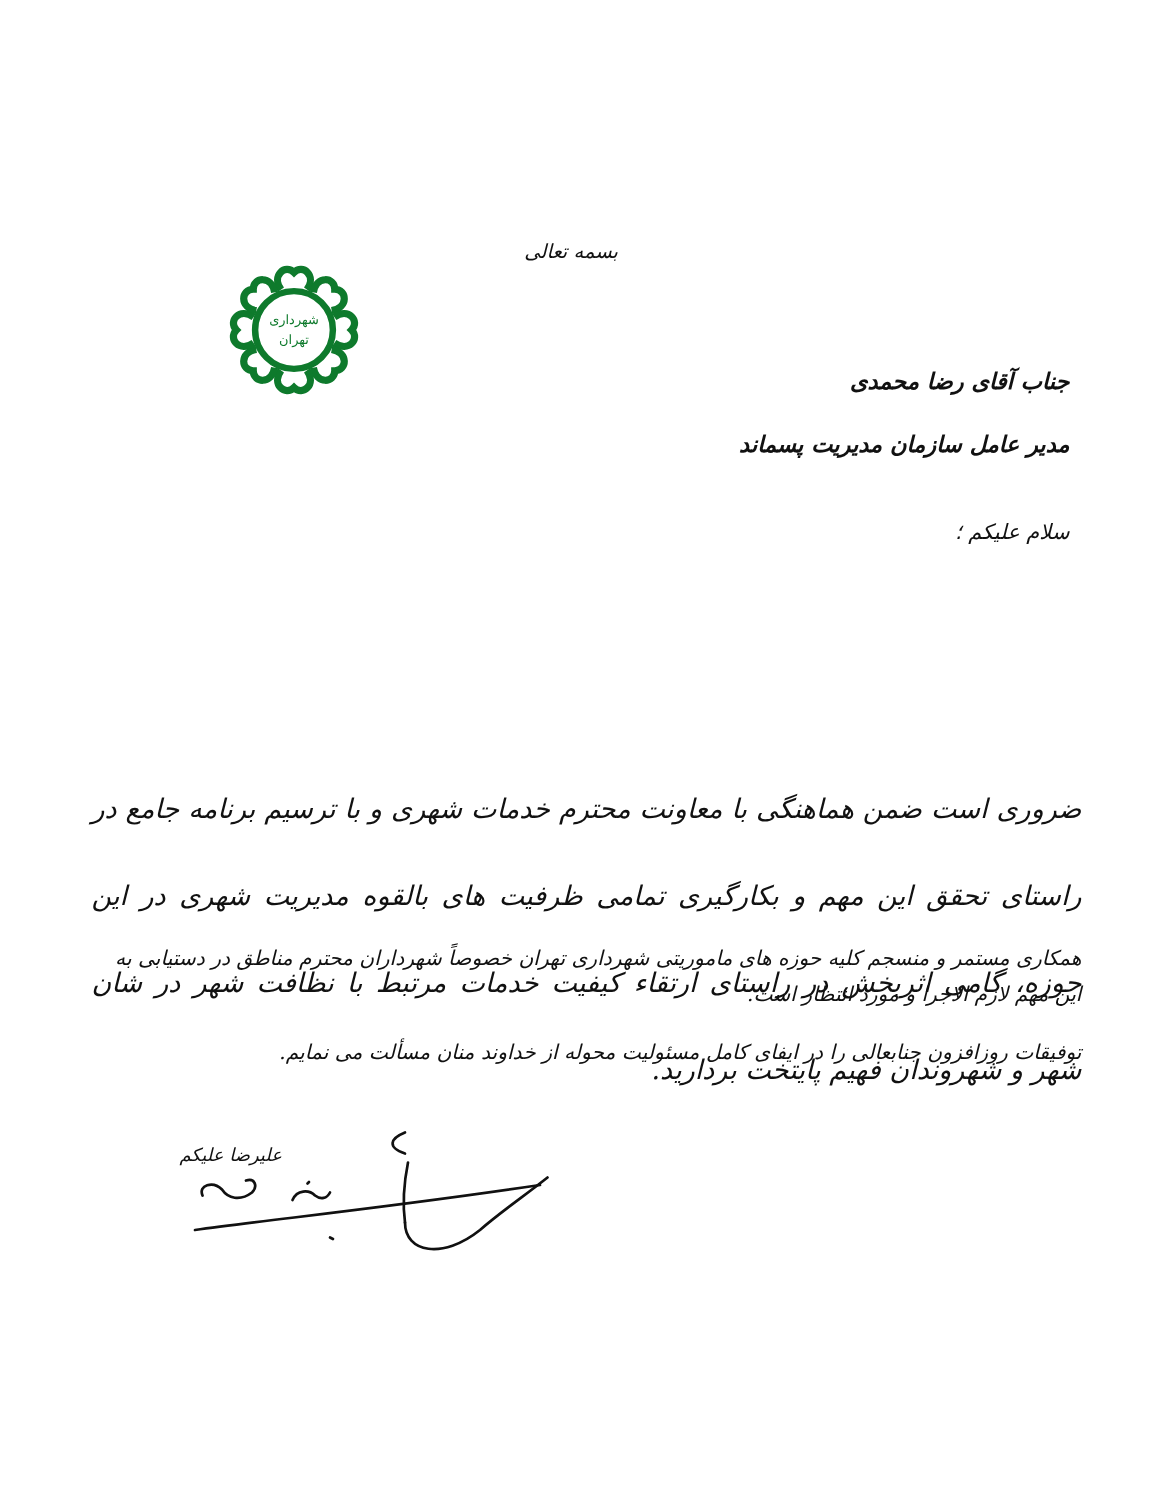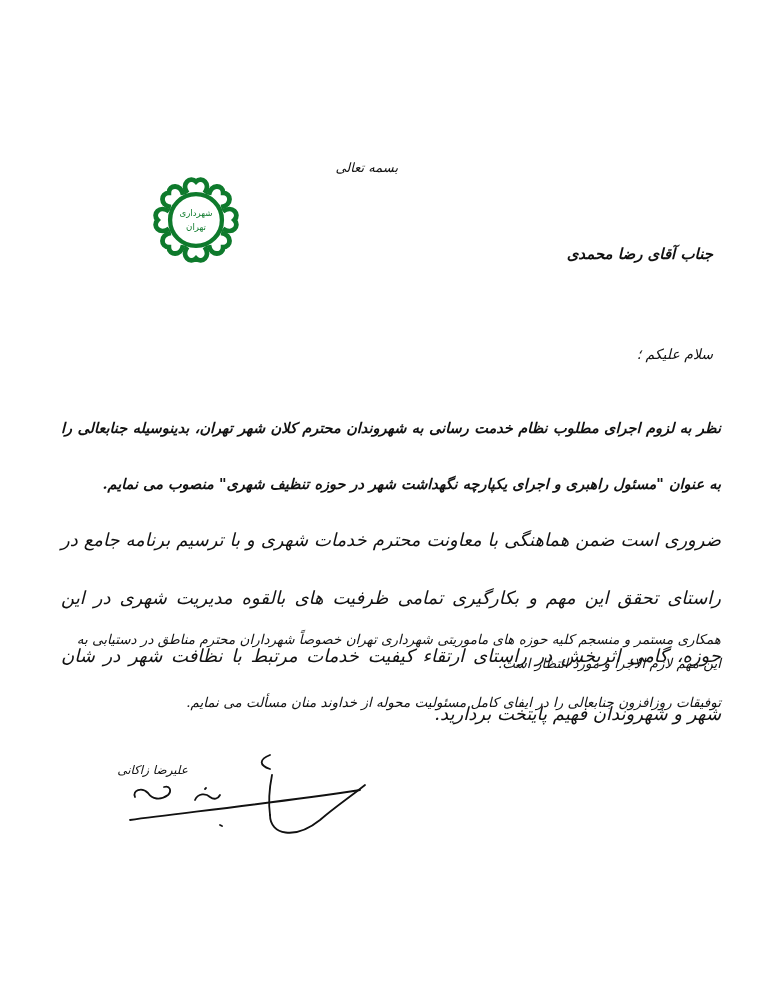--- a/index.html
+++ b/index.html
@@ -1,21 +1,21 @@
 <!DOCTYPE html>
 <html><head>
   <meta charset="utf-8">
   <style>
     html, body { margin: 0; padding: 0; background: #ffffff; }
     body { width: 773px; height: 1000px; position: relative; overflow: hidden;
       font-family: "DejaVu Serif", serif; color: #111; }
     .page { position: absolute; left: 0; top: 0; width: 773px; height: 1000px; background: #fff; }
     .abs { position: absolute; direction: rtl; white-space: nowrap; font-style: italic; }
     .logo { position: absolute; left: 148px; top: 172px; width: 96px; height: 96px; }
-    .basmala { right: 375px; top: 160px; font-size: 13px; margin-left: 21px; }
+    .basmala { right: 361px; top: 160px; font-size: 13px; margin-left: 21px; }
     .recipient-name { right: 60px; top: 226px; font-size: 15px; font-weight: bold; margin-top: 19px; }
     .recipient-title { right: 60px; top: 287px; font-size: 15px; font-weight: bold; }
     .greeting { right: 60px; top: 346px; font-size: 14px; }
     .para { position: absolute; direction: rtl; font-style: italic; right: 52px; width: 660px; }
     .p1 { top: 400px; font-size: 14.5px; line-height: 56px; font-weight: bold; text-align: justify; text-align-last: right; }
     .p2 { top: 511px; font-size: 18px; line-height: 58px; text-align: justify; text-align-last: right; }
     .p3 { top: 627px; font-size: 13.5px; line-height: 24px; }
     .p4 { top: 688px; font-size: 13.5px; line-height: 28px; }
     .signer { right: 585px; left: auto; top: 763px; font-size: 12px; }
     .signature { position: absolute; left: 120px; top: 745px; width: 250px; height: 95px; }
@@ -41,35 +41,35 @@
         <circle r="27" stroke-width="4.5"></circle>
       </g>
     </g>
     <text x="50" y="46" text-anchor="middle" font-size="9" fill="#0e7a2c" font-family="DejaVu Sans, sans-serif">شهرداری</text>
     <text x="50" y="60" text-anchor="middle" font-size="9" fill="#0e7a2c" font-family="DejaVu Sans, sans-serif">تهران</text>
   </svg>
 
   <div class="abs basmala">بسمه تعالی</div>
 
   <div class="abs recipient-name">جناب آقای رضا محمدی</div>
+  <div class="abs recipient-title">مدیر عامل سازمان مدیریت پسماند</div>
 
   <div class="abs greeting">سلام علیکم ؛</div>
 
-  <div class="para p1">نظر به لزوم اجرای مطلوب نظام خدمت رسانی به شهروندان محترم کلان شهر تهران، بدینوسیله جنابعالی را به عنوان "مسئول راهبری و اجرای یکپارچه نگهداشت شهر در حوزه تنظیف شهری" منصوب می نمایم.</div>
   <div class="para p2">ضروری است ضمن هماهنگی با معاونت محترم خدمات شهری و با ترسیم برنامه جامع در راستای تحقق این مهم و بکارگیری تمامی ظرفیت های بالقوه مدیریت شهری در این حوزه، گامی اثربخش در راستای ارتقاء کیفیت خدمات مرتبط با نظافت شهر در شان شهر و شهروندان فهیم پایتخت بردارید.</div>
   <div class="para p3">همکاری مستمر و منسجم کلیه حوزه های ماموریتی شهرداری تهران خصوصاً شهرداران محترم مناطق در دستیابی به این مهم لازم الاجرا و مورد انتظار است.</div>
   <div class="para p4">توفیقات روزافزون جنابعالی را در ایفای کامل مسئولیت محوله از خداوند منان مسألت می نمایم.</div>
 
   <svg class="signature" viewBox="0 0 250 95">
     <g fill="none" stroke="#111" stroke-width="1.8" stroke-linecap="round">
       <path d="M 10 75 C 60 68, 140 60, 240 45"></path>
       <path d="M 150 70 C 150 90, 175 95, 200 75 C 215 62, 230 52, 245 40"></path>
       <path d="M 150 70 C 148 55, 150 40, 152 30"></path>
       <path d="M 150 10 C 140 14, 138 20, 150 24"></path>
       <path d="M 15 52 C 12 45, 22 42, 28 48 C 32 54, 40 56, 48 50 C 52 46, 50 40, 44 42"></path>
       <path d="M 75 55 C 78 48, 86 48, 90 52 C 94 55, 98 54, 100 50"></path>
       <path d="M 85 44 L 86 43"></path>
       <path d="M 100 80 L 102 81"></path>
     </g>
   </svg>
-  <div class="abs signer">علیرضا زاکانی</div>
+  <div class="abs signer">علیرضا علیکم</div>
 
 </div>
 
 </body></html>

